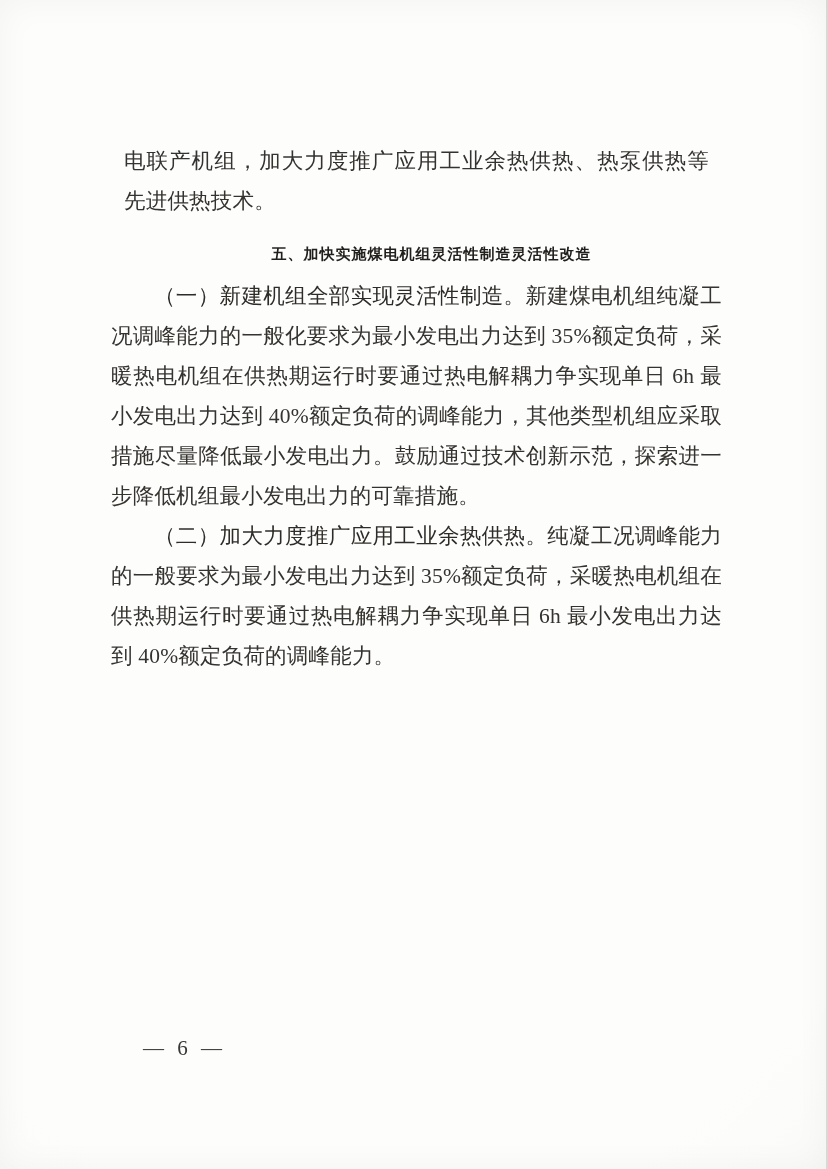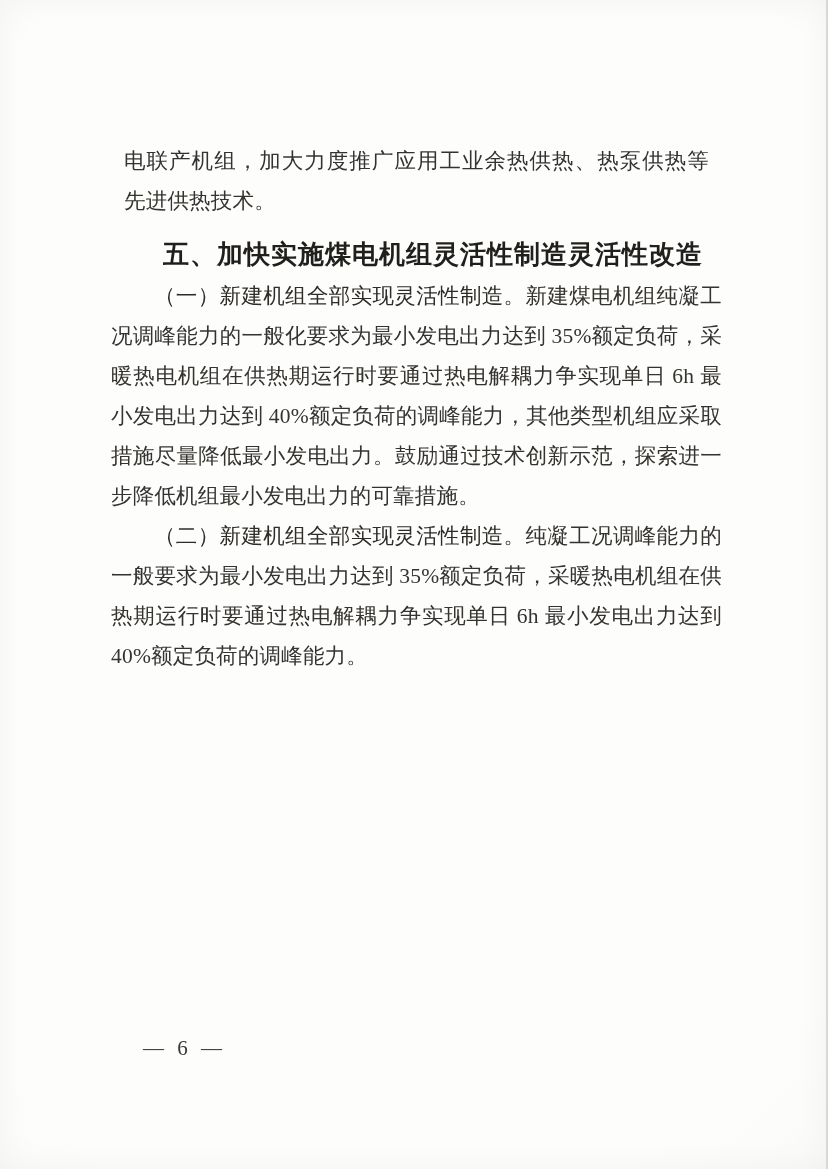--- a/index.html
+++ b/index.html
@@ -42,26 +42,26 @@
     margin: 13px;
     text-indent: 0;
   }
   .lead {
     
     color: #2e2c28;
   }
   h2.heading {
     font-family: "Liberation Sans", "DejaVu Sans", sans-serif;
     font-weight: 700;
-    font-size: 26px;
+    font-size: 15px;
     line-height: 40px;
     color: #211f1c;
     margin: 3px 0 2px 0;
     text-indent: 2em;
-    text-align: left;
+    text-align: center;
     letter-spacing: 1px;
   }
   .page-number {
     position: absolute;
     left: 143px;
     top: 1033px;
     font-size: 21px;
     line-height: 30px;
     color: #3a3834;
     letter-spacing: 4px;
@@ -81,21 +81,21 @@
 
     <h2 class="heading">
       <span>五、加快实施煤电机组灵活性制造灵活性改造</span>
     </h2>
 
     <p class="para">
       <span class="lead">（一）新建机组全部实现灵活性制造。</span><span>新建煤电机组纯凝工况调峰能力的一般化要求为最小发电出力达到 35%额定负荷，采暖热电机组在供热期运行时要通过热电解耦力争实现单日 6h 最小发电出力达到 40%额定负荷的调峰能力，其他类型机组应采取措施尽量降低最小发电出力。鼓励通过技术创新示范，探索进一步降低机组最小发电出力的可靠措施。</span>
     </p>
 
     <p class="para">
-      <span class="lead">（二）新建机组全部实现灵活性制造。</span><span>纯凝工况调峰能力的一般要求为最小发电出力达到 35%额定负荷，采暖热电机组在供热期运行时要通过热电解耦力争实现单日 6h 最小发电出力达到 40%额定负荷的调峰能力。</span>
+      <span class="lead">（二）加大力度推广应用工业余热供热。</span><span>纯凝工况调峰能力的一般要求为最小发电出力达到 35%额定负荷，采暖热电机组在供热期运行时要通过热电解耦力争实现单日 6h 最小发电出力达到 40%额定负荷的调峰能力。</span>
     </p>
 
 
 
   </div>
 
   <div class="page-number">— 6 —</div>
 
 </div>
 

